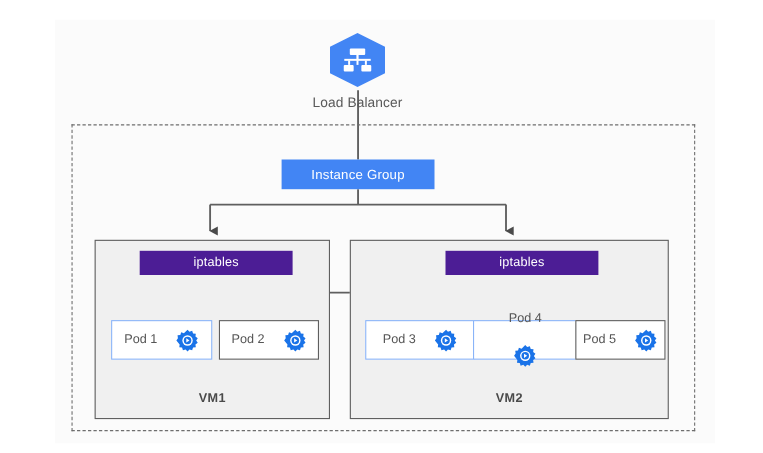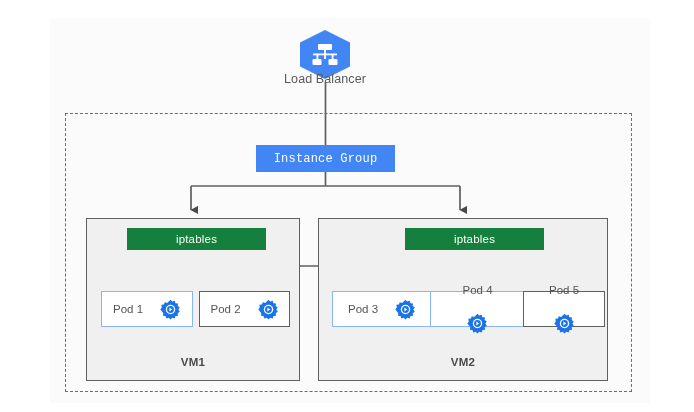--- a/index.html
+++ b/index.html
@@ -36,21 +36,21 @@
   .lb-icon {
     position: absolute;
     left: 297px;
     top: 29px;
     width: 56px;
     height: 51px;
   }
   .lb-label {
     position: absolute;
     left: 247px;
-    top: 72px;
+    top: 86px;
     width: 156px;
     text-align: center;
     font-size: 12.5px;
     color: #5a5a5a;
     letter-spacing: .1px;
   }
   
   .cluster-boundary {
     position: absolute;
     left: 65px;
@@ -67,21 +67,20 @@
     top: 145px;
     width: 139px;
     height: 27px;
     background: #4285f4;
     color: #ffffff;
     font-size: 12px;
     display: flex;
     align-items: center;
     justify-content: center;
     letter-spacing: .2px;
-    font-family: Liberation Mono, monospace;
   }
   
   .vm-box {
     position: absolute;
     background: #f0f0f0;
     border: 1.6px solid #5f5f5f;
     box-sizing: border-box;
   }
   #vm1-box { left: 86px;  top: 218px; width: 214px; height: 163px; }
   #vm2-box { left: 318px; top: 218px; width: 290px; height: 163px; }
@@ -92,21 +91,21 @@
     width: 100%;
     text-align: center;
     font-size: 11.5px;
     font-weight: bold;
     color: #4a4a4a;
     letter-spacing: .3px;
   }
   
   .iptables {
     position: absolute;
-    background: #15803d;
+    background: #4c1d95;
     color: #ffffff;
     font-size: 11.5px;
     display: flex;
     align-items: center;
     justify-content: center;
     height: 22px;
     letter-spacing: .2px;
     text-align: center;
   }
   #vm1-iptables { left: 127px; top: 228px; width: 139px; }
@@ -130,21 +129,21 @@
   }
   .gear {
     width: 21px;
     height: 21px;
     flex: 0 0 auto;
   }
   #pod1 { left: 101px; top: 291px; width: 92px; }
   #pod2 { left: 199px; top: 291px; width: 91px; }
   #pod3 { left: 332px; top: 291px; width: 100px; }
   #pod4 { left: 430px; top: 291px; width: 95px; flex-direction: column; }
-  #pod5 { left: 523px; top: 291px; width: 82px; flex-direction: column; }
+  #pod5 { left: 523px; top: 291px; width: 82px; }
 </style>
 </head>
 <body>
 
 <div id="canvas">
 
   <div class="backing-panel"></div>
 
   <svg class="wires" viewBox="0 0 694 412" xmlns="http://www.w3.org/2000/svg">
     <defs>

